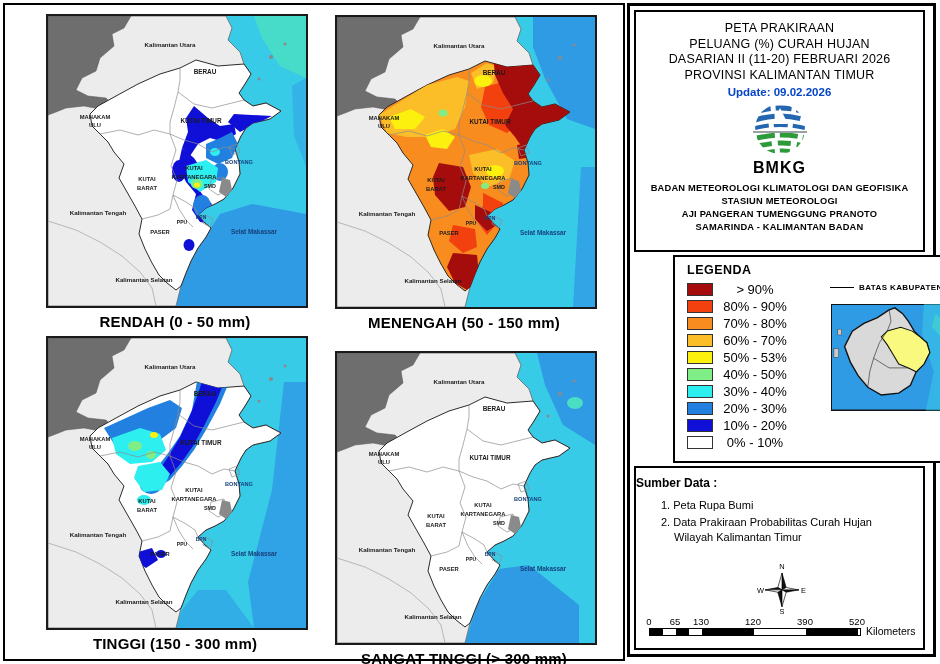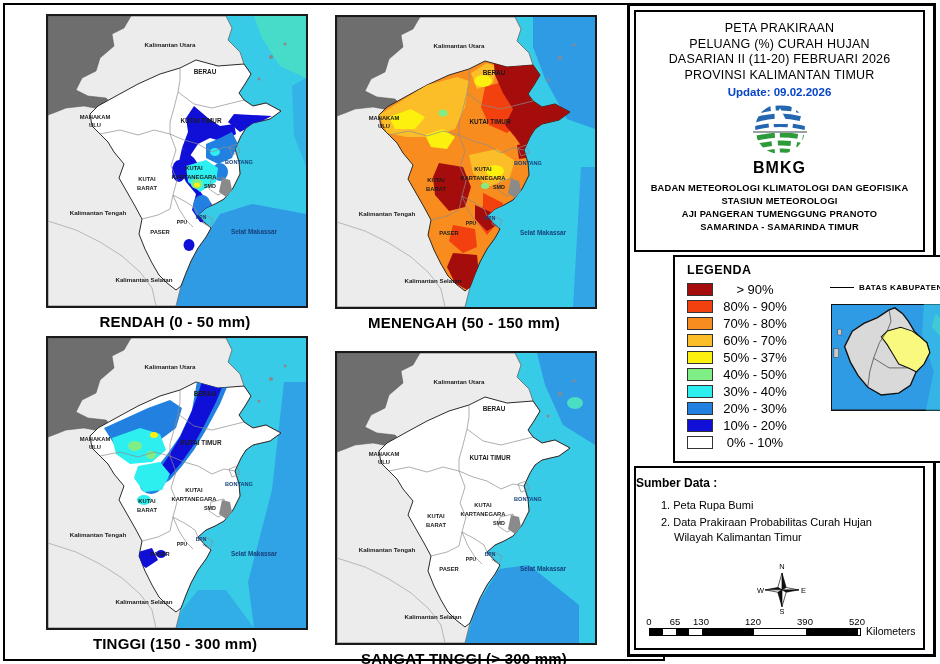--- a/index.html
+++ b/index.html
@@ -1,20 +1,20 @@
 <!DOCTYPE html>
 <html><head>
 <meta charset="utf-8">
 <style>
   html,body{margin:0;padding:0;background:#fff;}
   .page{position:relative;width:940px;height:664px;background:#fff;overflow:hidden;
         font-family:"Liberation Sans",sans-serif;}
   
   .maps-frame{position:absolute;left:3px;top:3px;width:618px;height:654px;
-              border:2px solid #000;background:#fff;padding-left:40px;}
+              border:2px solid #000;background:#fff;}
   .panel{position:absolute;width:258px;}
   .panel-0{left:41px;top:9px;}
   .panel-1{left:330px;top:10px;}
   .panel-2{left:41px;top:331px;}
   .panel-3{left:330px;top:346px;text-decoration:underline;}
   .map-box{width:258px;height:290px;border:2px solid #1a1a1a;background:#38CBE8;line-height:0;}
   .map-box svg{width:100%;height:100%;}
   .caption{margin-top:5px;text-align:center;font-size:15px;font-weight:bold;color:#000;
            letter-spacing:.2px;}
   
@@ -336,21 +336,21 @@
             <path d="M12,51 Q30,46 46,51" fill="none" stroke="#2E9B3A" stroke-width="4" stroke-dasharray="10 5"></path>
           </g>
           <rect x="0" y="29" width="54" height="2" fill="#9BA0A3"></rect>
         </svg>
       </div>
       <div class="logo-text">BMKG</div>
       <div class="org-lines">
         <div class="org-line">BADAN METEOROLOGI KLIMATOLOGI DAN GEOFISIKA</div>
         <div class="org-line">STASIUN METEOROLOGI</div>
         <div class="org-line">AJI PANGERAN TUMENGGUNG PRANOTO</div>
-        <div class="org-line">SAMARINDA - SAMARINDA TIMUR</div>
+        <div class="org-line">SAMARINDA - KALIMANTAN BADAN</div>
       </div>
     </div>
 
     <div class="sbox legend-box">
       <div class="legend-title">LEGENDA</div>
       <div class="legend-rows" id="legend-rows">
           <div class="legend-row">
             <div class="legend-swatch" style="background: rgb(165, 12, 12);"></div>
             <div class="legend-label">&gt; 90%</div>
           </div>
@@ -361,21 +361,21 @@
           <div class="legend-row">
             <div class="legend-swatch" style="background: rgb(248, 140, 30);"></div>
             <div class="legend-label">70% - 80%</div>
           </div>
           <div class="legend-row">
             <div class="legend-swatch" style="background: rgb(251, 190, 40);"></div>
             <div class="legend-label">60% - 70%</div>
           </div>
           <div class="legend-row">
             <div class="legend-swatch" style="background: rgb(252, 240, 15);"></div>
-            <div class="legend-label">50% - 37%</div>
+            <div class="legend-label">50% - 53%</div>
           </div>
           <div class="legend-row">
             <div class="legend-swatch" style="background: rgb(127, 238, 134);"></div>
             <div class="legend-label">40% - 50%</div>
           </div>
           <div class="legend-row">
             <div class="legend-swatch" style="background: rgb(46, 239, 239);"></div>
             <div class="legend-label">30% - 40%</div>
           </div>
           <div class="legend-row">

